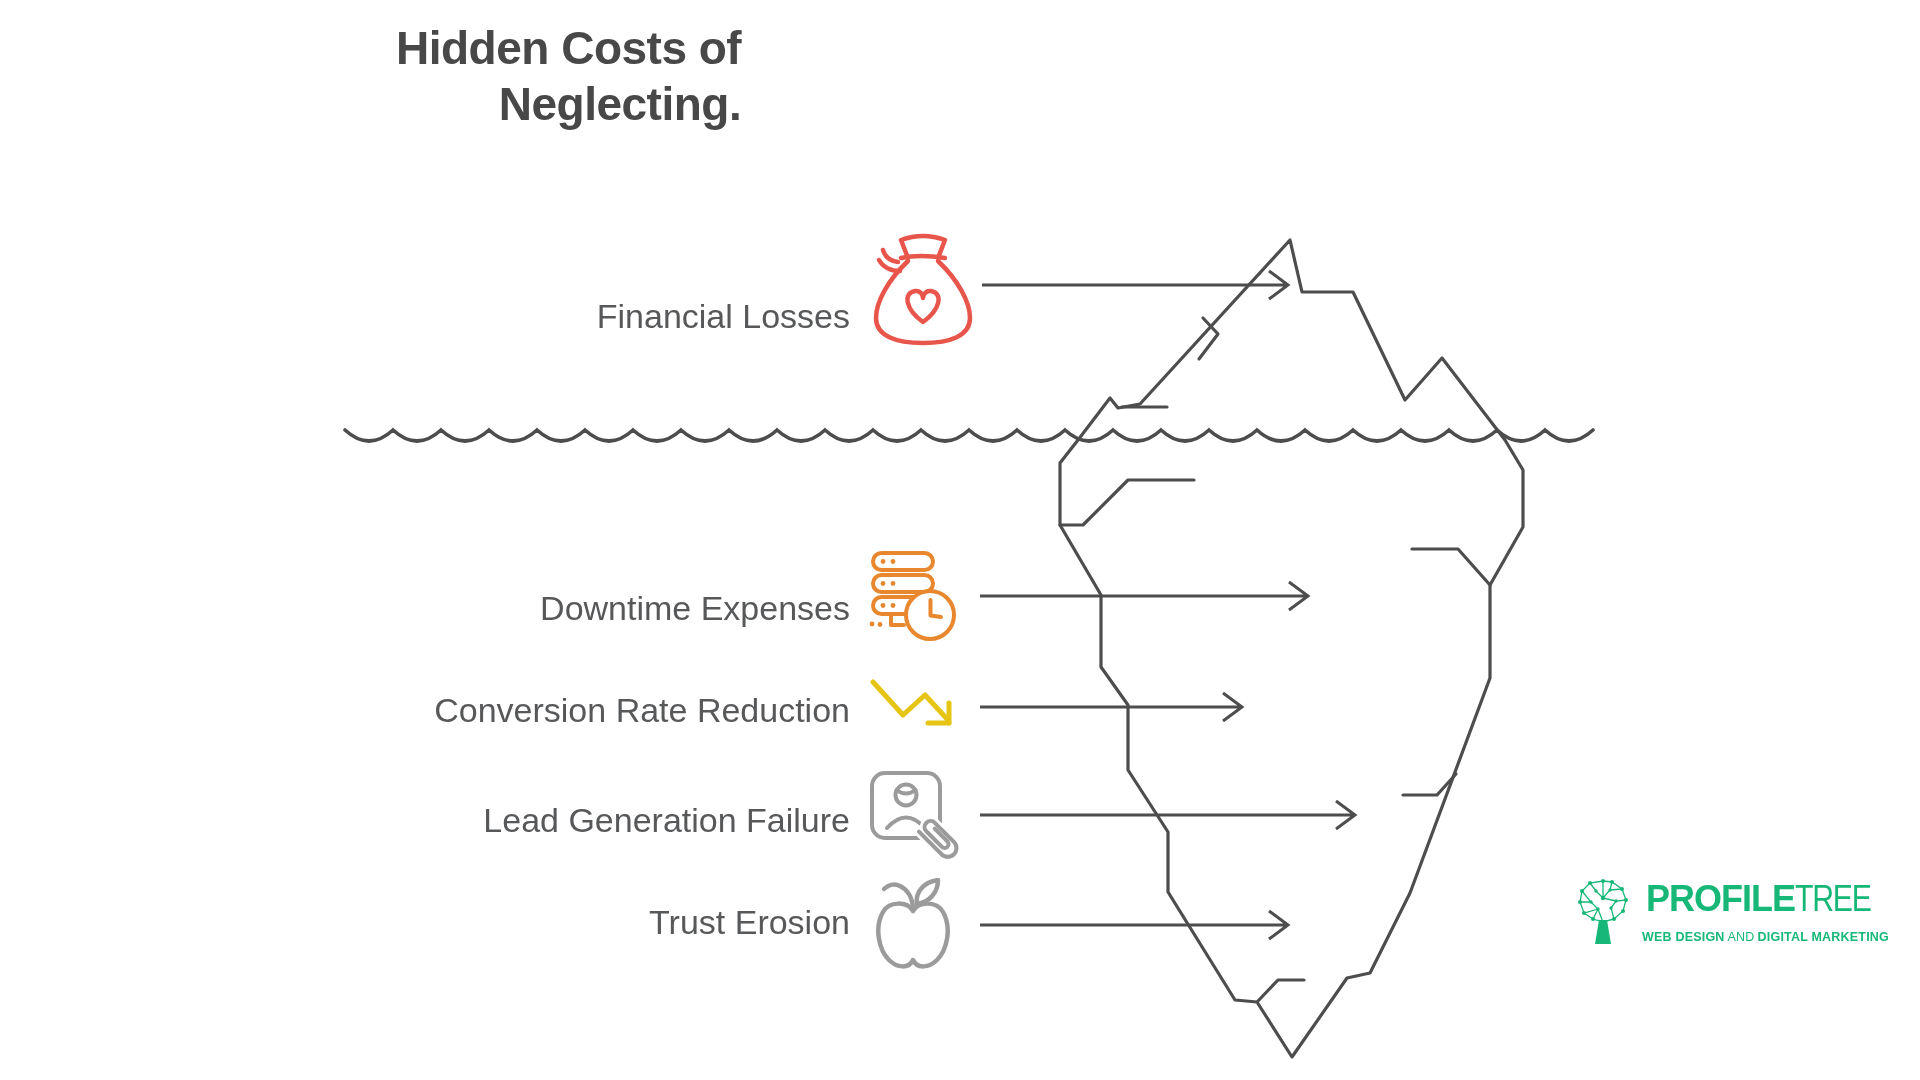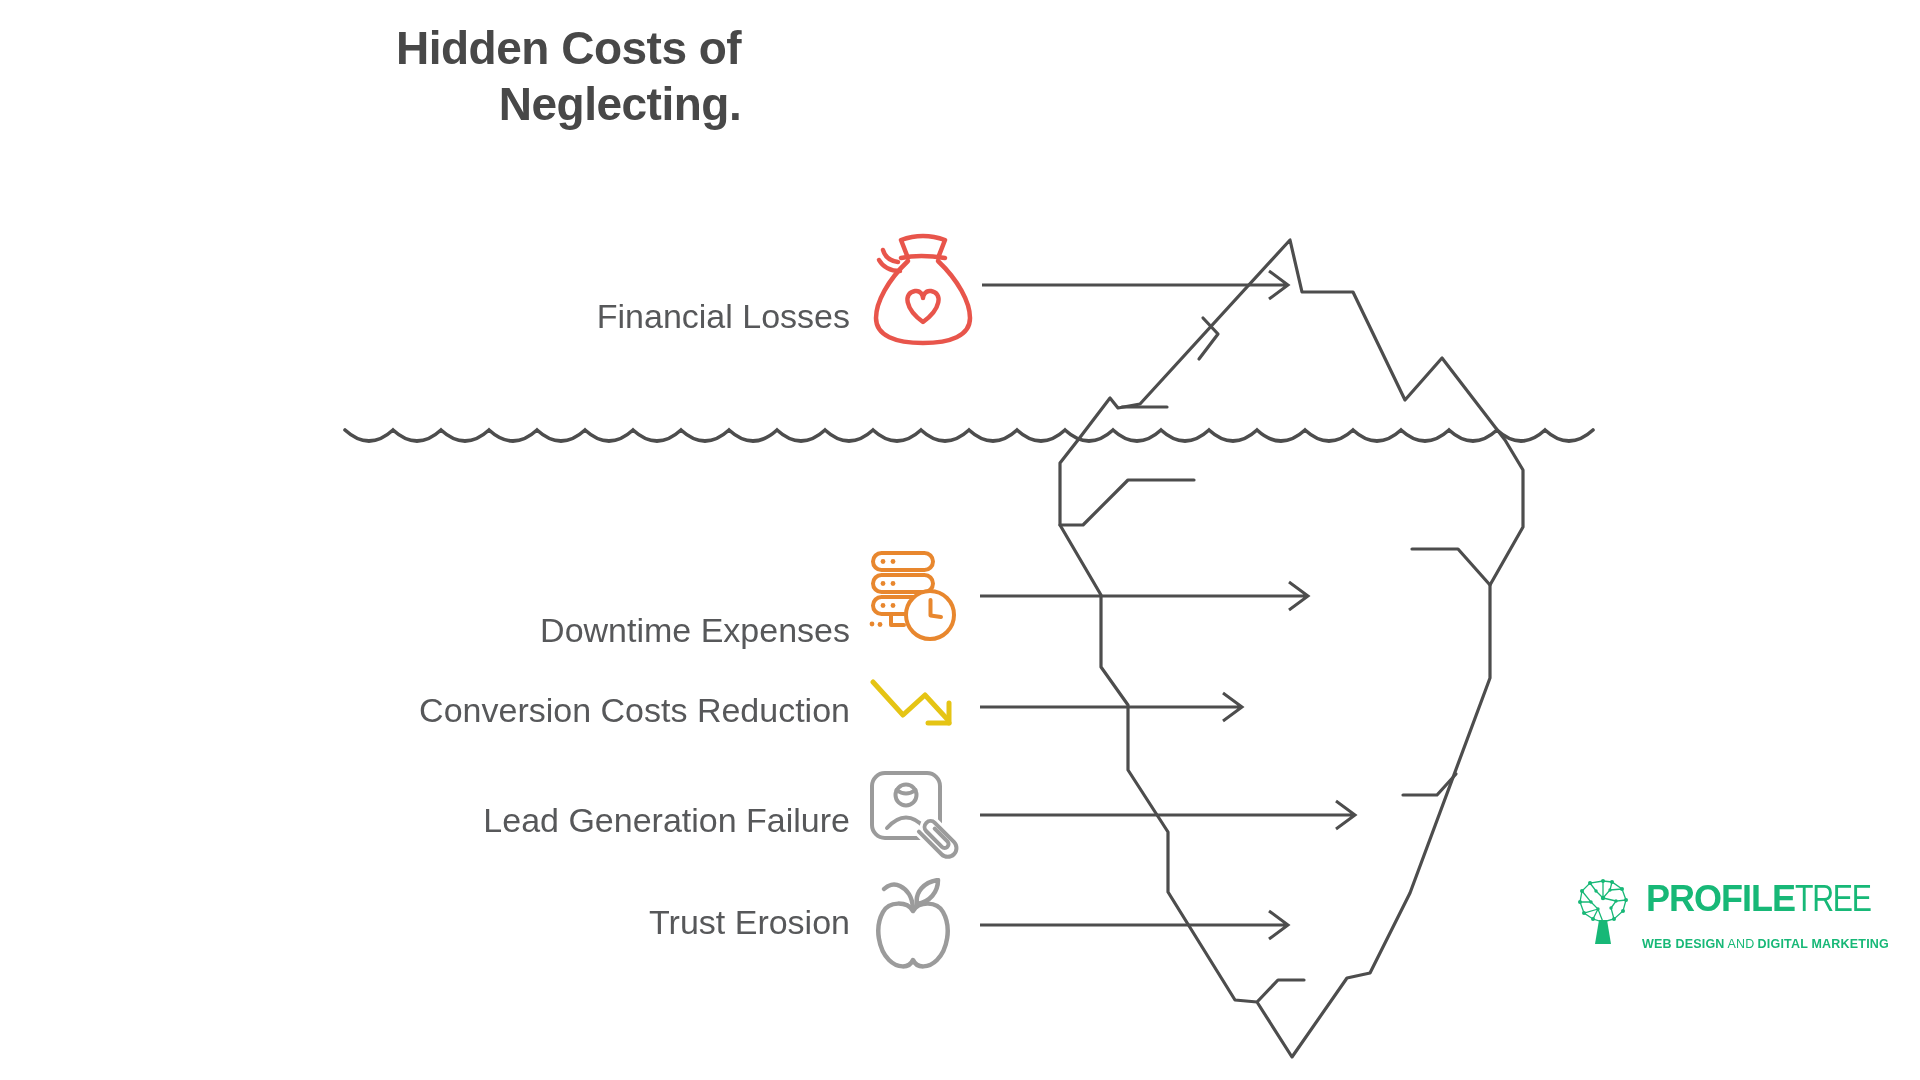--- a/index.html
+++ b/index.html
@@ -10,21 +10,21 @@
   .title span{display:block;text-align:right;}
   .row-label{position:absolute;right:1070px;height:48px;line-height:48px;font-size:34px;
              color:#57585a;white-space:nowrap;text-align:right;}
   .diagram-svg{position:absolute;left:0;top:0;}
   .icon-svg{position:absolute;}
   .logo{position:absolute;left:1578px;top:878px;width:320px;height:80px;}
   .logo-text{position:absolute;left:64px;top:2px;color:#17b877;white-space:nowrap;}
   .brand{font-size:36px;line-height:38px;letter-spacing:-1px;text-align:center;}
   .brand .b1{font-weight:800;}
   .brand .b2{font-weight:300;display:inline-block;transform:scaleX(0.84);transform-origin:left center;letter-spacing:-1.5px;}
-  .tagline{font-size:12.5px;font-weight:700;letter-spacing:0.2px;margin-top:19px;}
+  .tagline{font-size:12.5px;font-weight:700;letter-spacing:0.2px;margin-top:12px;}
   .tagline .and{font-weight:400;margin:0 3px;}
 </style>
 </head>
 <body>
 
 <div class="stage">
 
   <div class="title">
     <span>Hidden Costs of</span>
     <span>Neglecting.</span>
@@ -48,22 +48,22 @@
     <g fill="none" stroke="#4d4d4d" stroke-width="3">
       <path d="M982 285 H1287 M1269 271 L1288 285 L1269 299"></path>
       <path d="M980 596 H1307 M1289 582 L1308 596 L1289 610"></path>
       <path d="M980 707 H1241 M1223 693 L1242 707 L1223 721"></path>
       <path d="M980 815 H1354 M1336 801 L1355 815 L1336 829"></path>
       <path d="M980 925 H1287 M1269 911 L1288 925 L1269 939"></path>
     </g>
   </svg>
 
   <div class="row-label" style="top:263px;margin-top:29px;">Financial Losses</div>
-  <div class="row-label" style="top:606px;">Downtime Expenses</div>
-  <div class="row-label" style="top:686px;">Conversion Costs Reduction</div>
+  <div class="row-label" style="top:584px;">Downtime Expenses</div>
+  <div class="row-label" style="top:686px;">Conversion Rate Reduction</div>
   <div class="row-label" style="top:796px;">Lead Generation Failure</div>
   <div class="row-label" style="top:898px;">Trust Erosion</div>
 
   <svg class="icon-svg" style="left:868px;top:230px;" width="110" height="118" viewBox="0 0 110 118">
     <g fill="none" stroke="#e8554b" stroke-width="4.5" stroke-linecap="round" stroke-linejoin="round">
       <path d="M40 28 L33 10 Q55 2 77 10 L70 28"></path>
       <path d="M33 28 Q52 24 77 28"></path>
       <path d="M30 32 C22 31 17 27 15 20"></path>
       <path d="M32 41 C22 41 15 37 11 30"></path>
       <path d="M40 31 C20 50 8 72 8 88 C8 106 28 113 55 113 C82 113 102 106 102 88 C102 72 90 50 70 31"></path>

